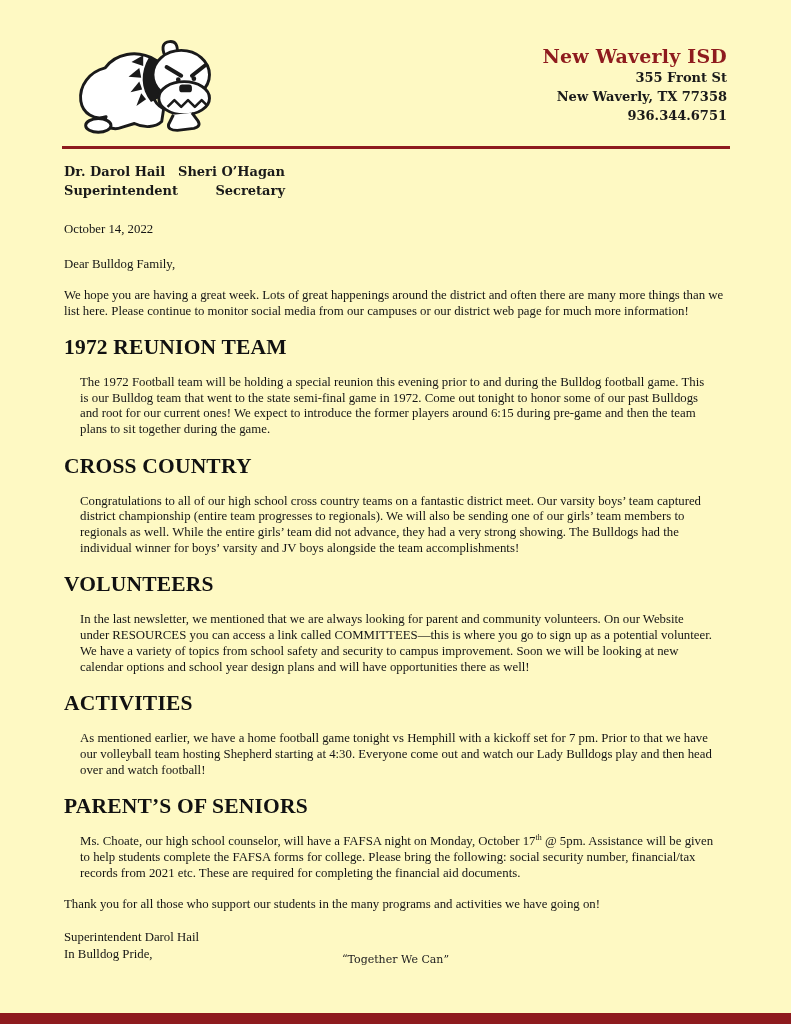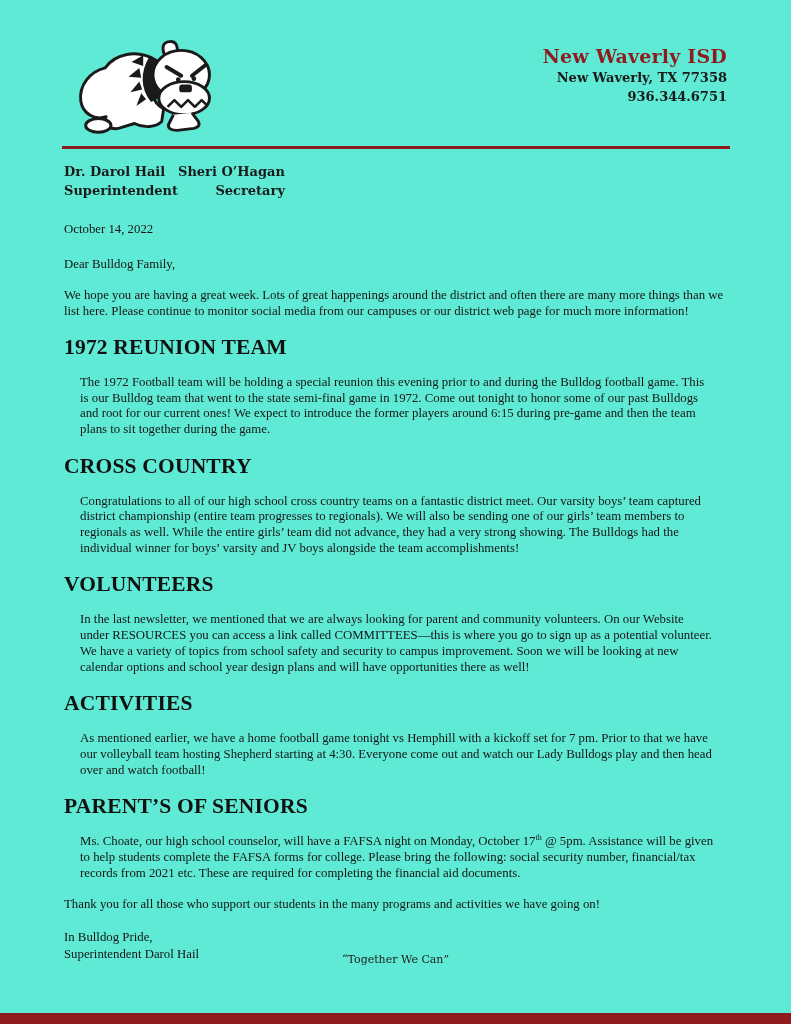--- a/index.html
+++ b/index.html
@@ -1,20 +1,20 @@
 <!DOCTYPE html>
 <html><head>
 <meta charset="utf-8">
 <style>
   html,body { margin:0; padding:0; background:#e8e8e8; }
   .page {
     position:relative;
     width:791px; height:1024px;
     margin:0 auto;
-    background:#5eead4;
+    background:#fef9c3;
     font-family:"Liberation Serif", serif;
     color:#151515;
     overflow:hidden;
   }
 
   
   .letterhead { position:relative; height:150px; }
   .logo {
     position:absolute; left:72px; top:28px;
     width:156px; height:114px;
@@ -120,20 +120,21 @@
         <rect x="110" y="57" width="13" height="8" rx="3" fill="#1a1a1a"></rect>
 
         <path d="M98,80 l7,-7 l7,7 l7,-7 l7,7 l7,-7 l6,6" fill="none" stroke="#1a1a1a" stroke-width="2.6" stroke-linejoin="round"></path>
 
         <path d="M104,88 l-5,10 q-1,6 9,6 l17,-2 q8,-2 4,-8 l-6,-8" fill="#ffffff" stroke="#1a1a1a" stroke-width="3" stroke-linejoin="round"></path>
       </svg>
     </div>
 
     <div class="org-block">
       <div class="org-name">New Waverly ISD</div>
+      <div class="org-addr">355 Front St</div>
       <div class="org-addr">New Waverly, TX  77358</div>
       <div class="org-addr">936.344.6751</div>
     </div>
 
     <div class="rule"></div>
   </div>
 
   <div class="officers">
     <div class="officer-left">
       <div>Dr. Darol Hail</div>
@@ -164,21 +165,21 @@
 
     <div class="section-heading">ACTIVITIES</div>
     <p class="section-paragraph">As mentioned earlier, we have a home football game tonight vs Hemphill with a kickoff set for 7 pm.  Prior to that we have our volleyball team hosting Shepherd starting at 4:30. Everyone come out and watch our Lady Bulldogs play and then head over and watch football!</p>
 
     <div class="section-heading">PARENT’S OF SENIORS</div>
     <p class="section-paragraph"><span>Ms. Choate, our high school counselor, will have a FAFSA night on Monday, October 17</span><sup>th</sup><span> @ 5pm. Assistance will be given to help students complete the FAFSA forms for college. Please bring the following: social security number, financial/tax records from 2021 etc.  These are required for completing the financial aid documents.</span></p>
 
     <p class="paragraph">Thank you for all those who support our students in the many programs and activities we have going on!</p>
 
     <div class="closing">
+      <div>Superintendent Darol Hail</div>
       <div>In Bulldog Pride,</div>
-      <div>Superintendent Darol Hail</div>
     </div>
   </div>
 
   <div class="motto">“Together We Can”</div>
   <div class="footer-bar"></div>
 
 </div>
 
 </body></html>

